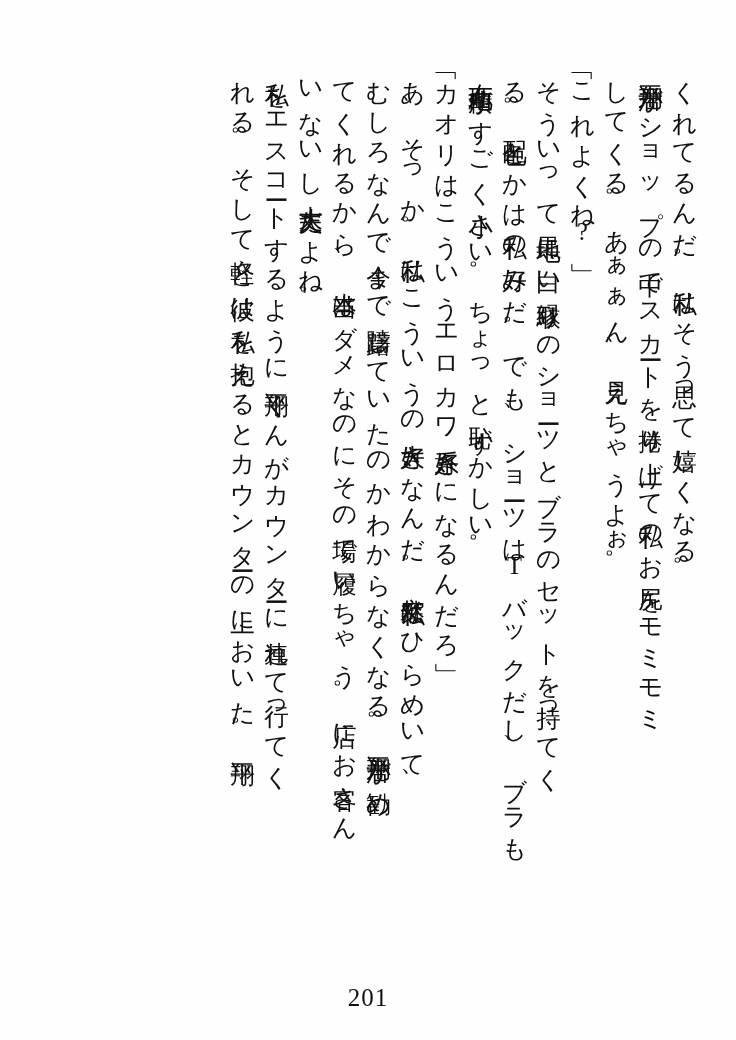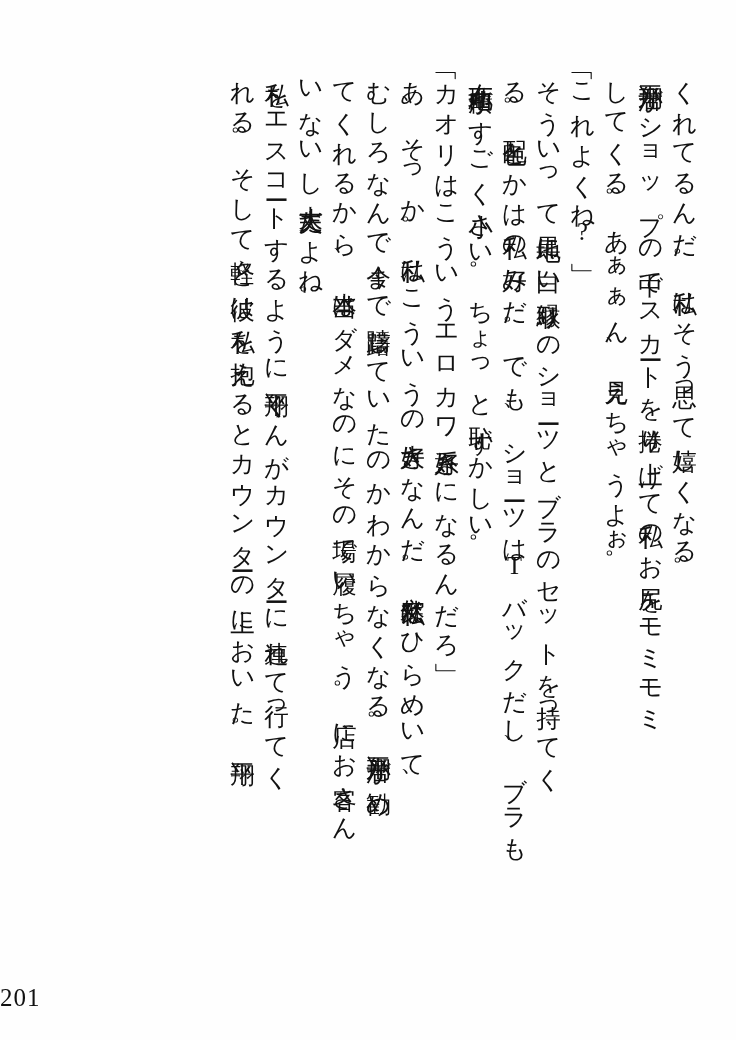--- a/index.html
+++ b/index.html
@@ -44,21 +44,21 @@
     white-space: pre;
     font-family: "Liberation Serif", "DejaVu Serif", serif;
     font-weight: 400;
     color: #111111;
   }
   .page-number {
     position: absolute;
     bottom: 28px;
     left: 0;
     right: 0;
-    text-align: left;
+    text-align: center;
     font-size: 25px;
     font-family: "Liberation Serif", "DejaVu Serif", serif;
     color: #111111;
     letter-spacing: 1px;
   }
 </style>
 </head>
 <body>
 
 <div class="page">

